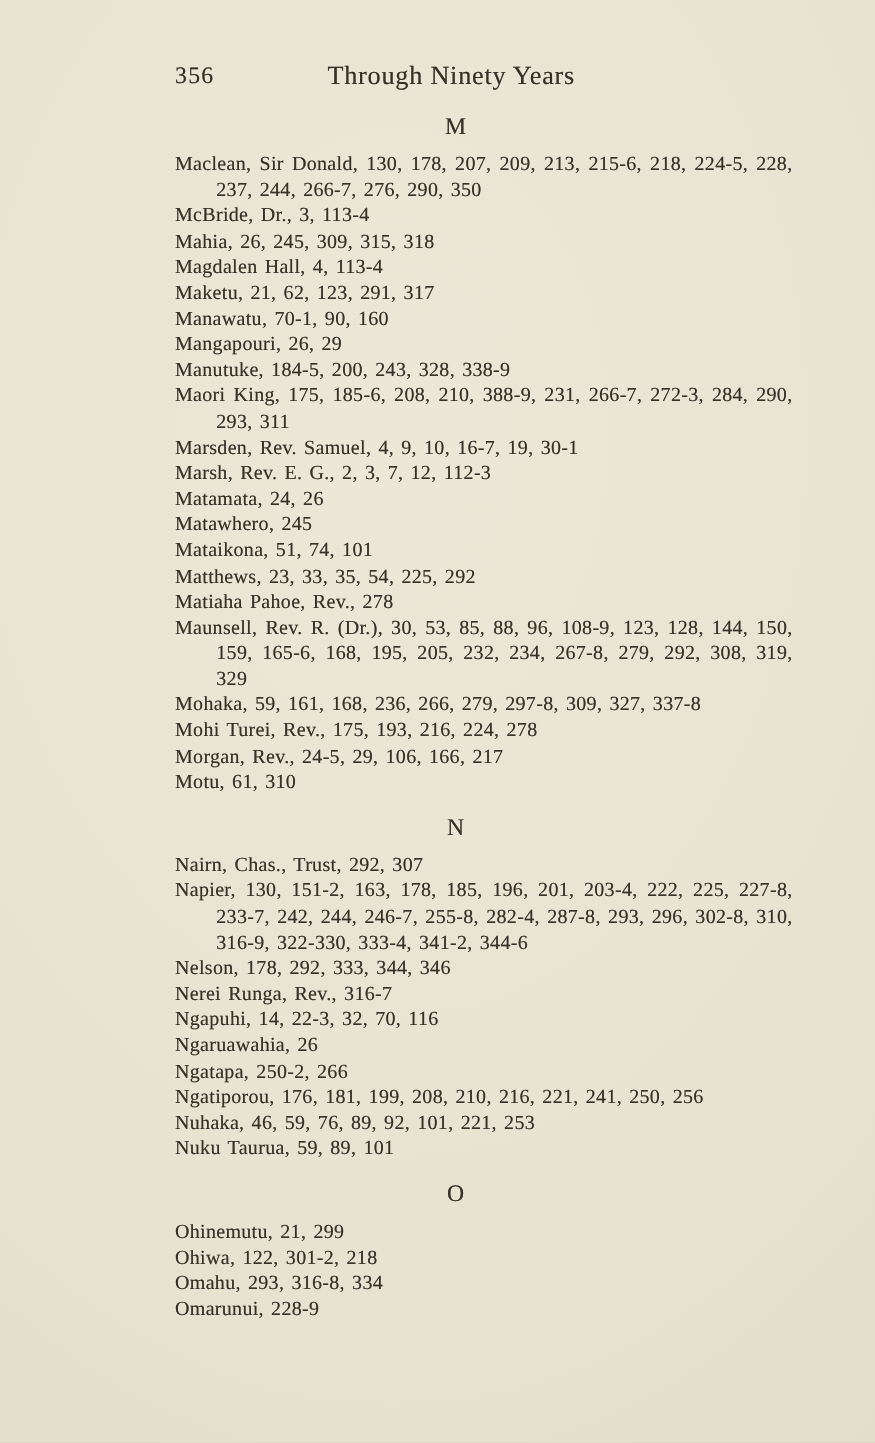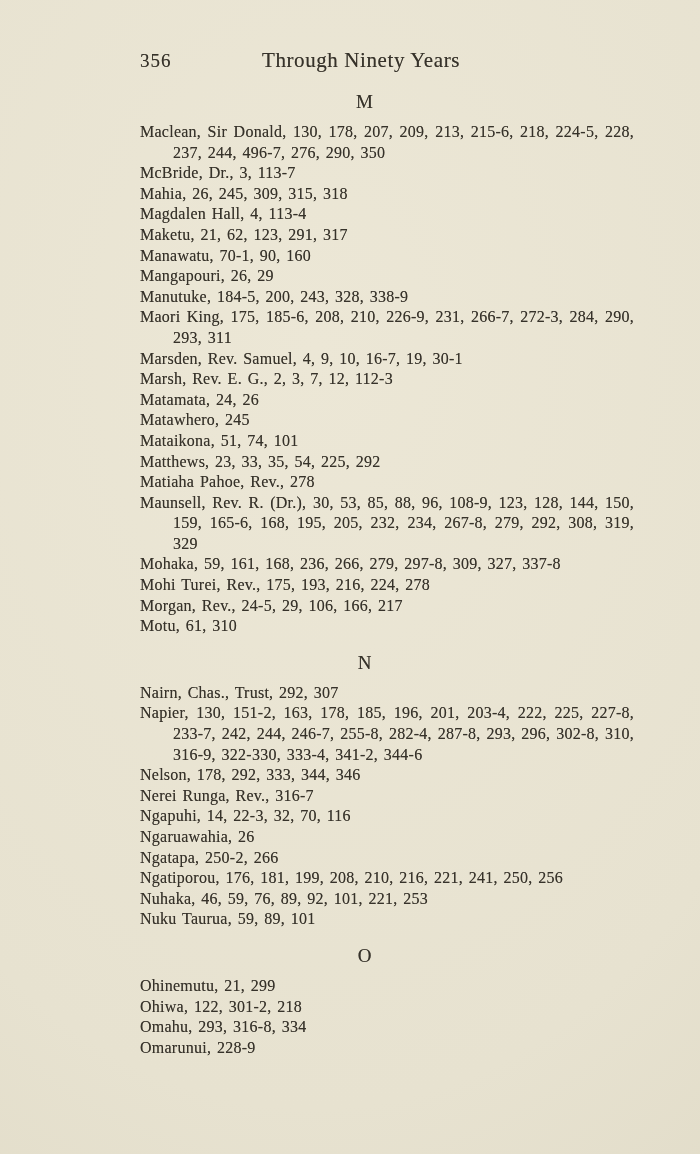--- a/index.html
+++ b/index.html
@@ -57,29 +57,29 @@
 </head>
 <body>
 
 <div class="page">
   <header class="page-header">
     <span class="page-number">356</span>
     <span class="book-title">Through Ninety Years</span>
   </header>
   <main id="index-sections">
       <div class="section-letter">M</div>
-      <p class="index-entry">Maclean, Sir Donald, 130, 178, 207, 209, 213, 215-6, 218, 224-5, 228, 237, 244, 496-7, 276, 290, 350</p>
-      <p class="index-entry">McBride, Dr., 3, 113-7</p>
+      <p class="index-entry">Maclean, Sir Donald, 130, 178, 207, 209, 213, 215-6, 218, 224-5, 228, 237, 244, 266-7, 276, 290, 350</p>
+      <p class="index-entry">McBride, Dr., 3, 113-4</p>
       <p class="index-entry">Mahia, 26, 245, 309, 315, 318</p>
       <p class="index-entry">Magdalen Hall, 4, 113-4</p>
       <p class="index-entry">Maketu, 21, 62, 123, 291, 317</p>
       <p class="index-entry">Manawatu, 70-1, 90, 160</p>
       <p class="index-entry">Mangapouri, 26, 29</p>
       <p class="index-entry">Manutuke, 184-5, 200, 243, 328, 338-9</p>
-      <p class="index-entry">Maori King, 175, 185-6, 208, 210, 226-9, 231, 266-7, 272-3, 284, 290, 293, 311</p>
+      <p class="index-entry">Maori King, 175, 185-6, 208, 210, 388-9, 231, 266-7, 272-3, 284, 290, 293, 311</p>
       <p class="index-entry">Marsden, Rev. Samuel, 4, 9, 10, 16-7, 19, 30-1</p>
       <p class="index-entry">Marsh, Rev. E. G., 2, 3, 7, 12, 112-3</p>
       <p class="index-entry">Matamata, 24, 26</p>
       <p class="index-entry">Matawhero, 245</p>
       <p class="index-entry">Mataikona, 51, 74, 101</p>
       <p class="index-entry">Matthews, 23, 33, 35, 54, 225, 292</p>
       <p class="index-entry">Matiaha Pahoe, Rev., 278</p>
       <p class="index-entry">Maunsell, Rev. R. (Dr.), 30, 53, 85, 88, 96, 108-9, 123, 128, 144, 150, 159, 165-6, 168, 195, 205, 232, 234, 267-8, 279, 292, 308, 319, 329</p>
       <p class="index-entry">Mohaka, 59, 161, 168, 236, 266, 279, 297-8, 309, 327, 337-8</p>
       <p class="index-entry">Mohi Turei, Rev., 175, 193, 216, 224, 278</p>

